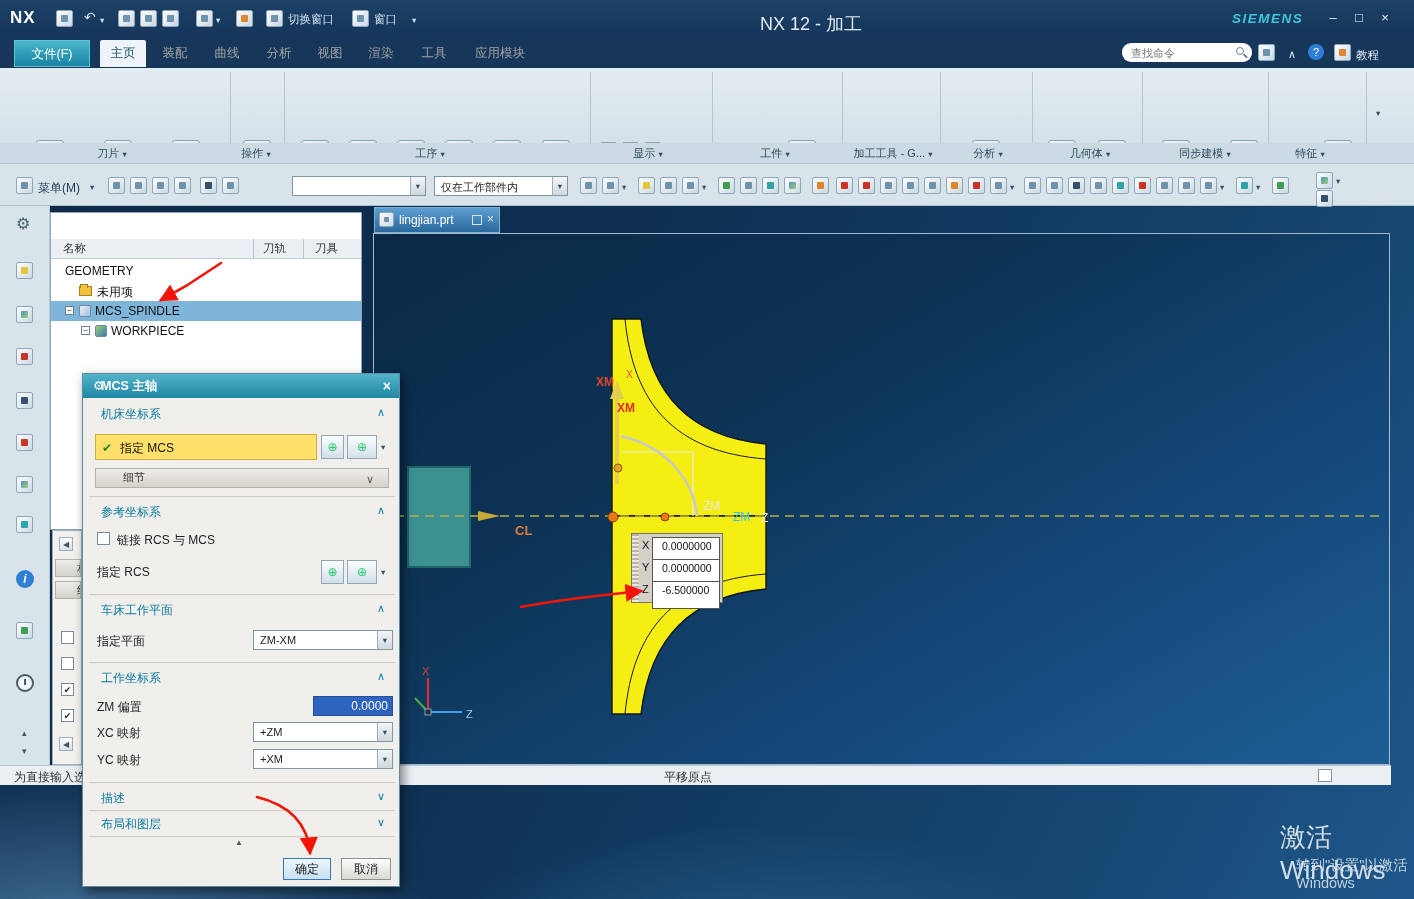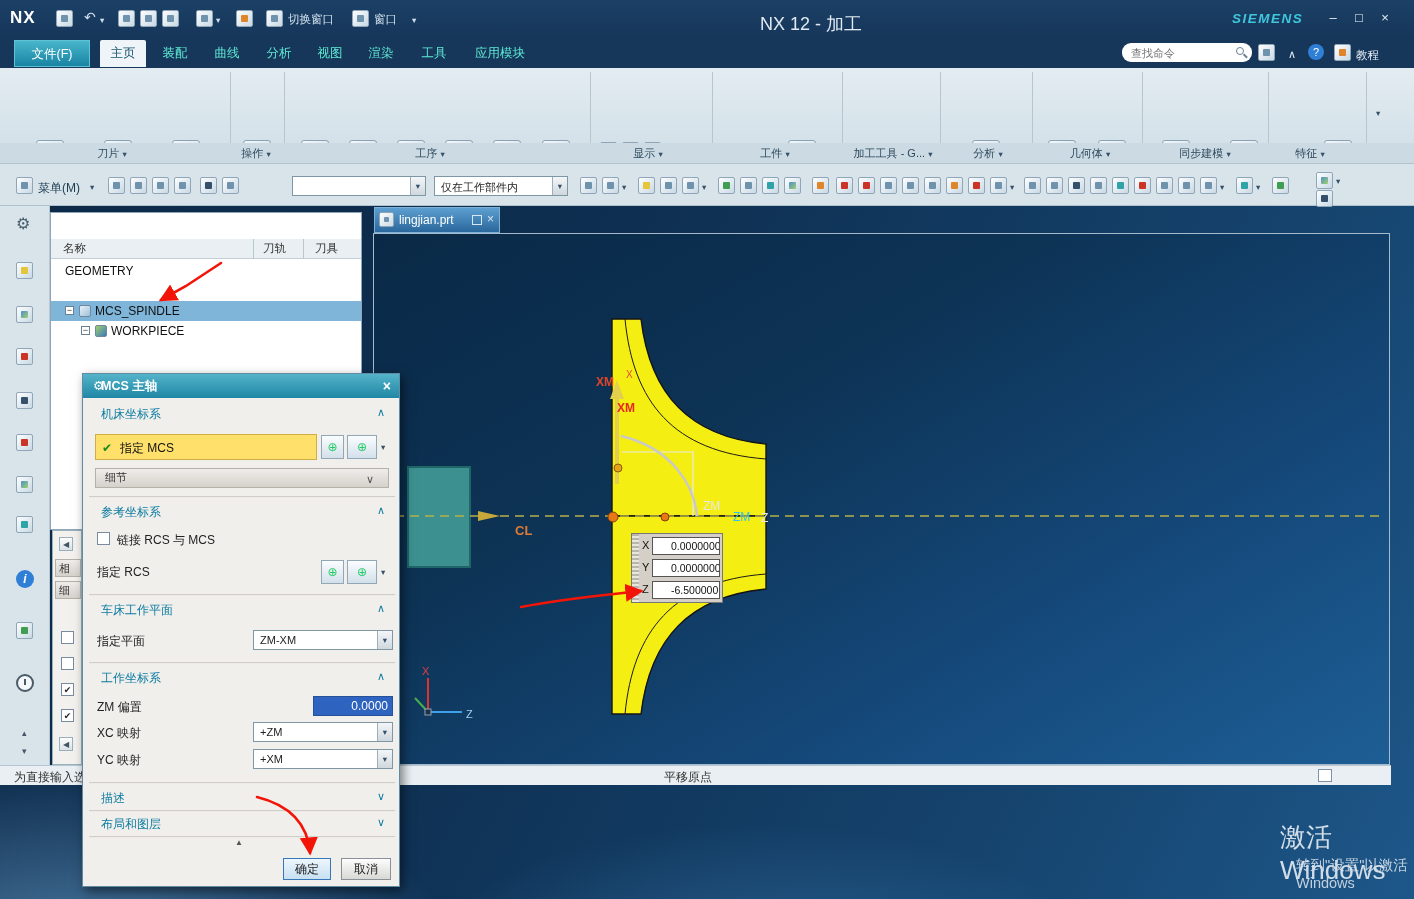--- a/index.html
+++ b/index.html
@@ -15,21 +15,21 @@
 .titlebar{position:absolute;left:0;top:0;width:1414px;height:38px;background:linear-gradient(#1c4066,#16365a)}
 .tb-logo{position:absolute;left:10px;top:8px;color:#fff;font-weight:bold;font-size:17px;letter-spacing:1px}
 .tb-title{position:absolute;left:760px;top:12px;color:#dfe9f2;font-size:18px}
 .tb-brand{position:absolute;left:1232px;top:11px;color:#3fc6dc;font-weight:bold;font-size:13.5px;letter-spacing:1.5px;font-style:italic}
 .wbtn{position:absolute;top:8px;width:22px;height:20px;color:#e8eef4;font-size:13px;text-align:center;line-height:20px}
 .tb-lbl{position:absolute;top:12px;color:#cfe0ee;font-size:11.5px}
 
 .tabrow{position:absolute;left:0;top:38px;width:1414px;height:30px;background:#16365a}
 .filetab{position:absolute;left:14px;top:2px;width:76px;height:27px;background:linear-gradient(#49b6cc,#1884a3);
 color:#fff;font-size:12.5px;text-align:center;line-height:27px;border:1px solid #5fc3d6}
-.tab{position:absolute;top:2px;height:27px;color:#5eead4;font-size:12.5px;text-align:center;line-height:27px}
+.tab{position:absolute;top:2px;height:27px;color:#a3a3a3;font-size:12.5px;text-align:center;line-height:27px}
 .tab.active{background:#eef4f7;color:#1a5570;border-radius:2px 2px 0 0}
 .search{position:absolute;left:1122px;top:5px;width:130px;height:19px;border:none;border-radius:9px;
 font-size:11px;padding:0 18px 0 9px;color:#333;background:#fff;outline:none}
 .mag{position:absolute;left:1236px;top:9px;width:8px;height:8px;border:1.5px solid #6b7f90;border-radius:50%}
 .mag::after{content:"";position:absolute;left:6px;top:7px;width:5px;height:1.5px;background:#6b7f90;transform:rotate(45deg)}
 
 .ribbon{position:absolute;left:0;top:68px;width:1414px;height:75px;background:linear-gradient(#e3ecf1,#d4e1e9)}
 .grouplabels{position:absolute;left:0;top:143px;width:1414px;height:21px;background:#ccdae3;border-bottom:1px solid #b2c4cf}
 .glabel{position:absolute;top:3px;width:120px;text-align:center;font-size:11px;color:#2c4a5e}
 .vsep{position:absolute;top:72px;width:1px;height:88px;background:#b5c6d1}
@@ -72,36 +72,36 @@
 .expander{position:absolute;width:9px;height:9px;border:1px solid #6a8194;background:#fff;
 font-size:9px;line-height:7px;text-align:center;color:#333;top:5px}
 .folder{position:absolute;width:13px;height:10px;background:#f2c43c;border:1px solid #a8821e;top:5px}
 .folder::before{content:"";position:absolute;left:0;top:-3px;width:6px;height:3px;background:#f2c43c;border:1px solid #a8821e;border-bottom:none}
 .mini{position:absolute;width:12px;height:12px;border:1px solid #6f87a0;border-radius:2px;top:4px;
 background:linear-gradient(135deg,#e8f2fa,#9fc0d8)}
 .mini.or{background:linear-gradient(135deg,#f8d08a,#e07818)}
 .mini.cube{background:linear-gradient(135deg,#9fd06a,#3c78c0)}
 .sliver{position:absolute;left:52px;top:530px;width:30px;height:235px;background:#f2f1ee;border:1px solid #9ab0bd}
 .minibar{position:absolute;left:2px;width:26px;height:18px;background:linear-gradient(#efedea,#d5d2cc);
-border:1px solid #b5b0a8;font-size:11px;color:#333;line-height:17px;padding-left:3px;overflow:hidden}
+border:1px solid #b5b0a8;font-size:11px;color:#333;line-height:17px;padding-left:21px;overflow:hidden}
 .chk{position:absolute;width:13px;height:13px;background:#fff;border:1px solid #7a8aa0;font-size:9px;
 text-align:center;line-height:12px;color:#222}
 .sbtnSmall{position:absolute;width:14px;height:14px;border:1px solid #9ab0bd;background:linear-gradient(#fdfdfd,#dbe2e7);
 font-size:8px;text-align:center;line-height:13px;color:#456}
 
 .gtab{position:absolute;left:374px;top:207px;width:126px;height:26px;background:linear-gradient(#5d9fd0,#2a679c);
 border:1px solid #7fb0d8;color:#fff;font-size:12px}
 .viewport{position:absolute;left:373px;top:233px;width:1017px;height:532px;border:1px solid #a7bacb;overflow:hidden;
 background:linear-gradient(150deg,#0a2947 0%,#0d3355 35%,#15497b 70%,#1d5e94 100%)}
 .coordbox{position:absolute;left:631px;top:533px;width:92px;height:70px;background:#d4d0c8;border:1px solid #777;z-index:8}
 .coordbox .handle{position:absolute;left:0;top:0;bottom:0;width:7px;
 background:repeating-linear-gradient(#b9b5ad 0 2px,#e9e6e0 2px 4px)}
 .crow-lbl{position:absolute;font-size:11px;color:#111}
-.crow-val{position:absolute;left:20px;width:68px;height:18px;background:#fff;border:1px solid #555;
-font-size:10.5px;line-height:17px;padding-left:18px;overflow:hidden;color:#111}
+.crow-val{position:absolute;left:20px;width:68px;height:28px;background:#fff;border:1px solid #555;
+font-size:10.5px;line-height:17px;padding-left:9px;overflow:hidden;color:#111}
 .promptbar{position:absolute;left:0;top:765px;width:1391px;height:20px;background:#e9eff3;border-top:1px solid #b7c7d2;font-size:12px;color:#333}
 
 .dlg{position:absolute;left:82px;top:373px;width:318px;height:514px;background:#f1efeb;
 border:1px solid #5f8ca2;box-shadow:3px 4px 10px rgba(0,0,0,.5);z-index:20}
 .dlg-title{position:absolute;left:0;top:0;width:100%;height:24px;background:linear-gradient(#54b3c9,#1f87a5);
 color:#fff;font-size:12.5px;font-weight:bold;line-height:24px}
 .sechdr{position:absolute;left:18px;font-size:12px;color:#0c7ca1}
 .chev{position:absolute;right:14px;font-size:11px;color:#0c7ca1}
 .etch{position:absolute;left:6px;width:306px;height:2px;background:linear-gradient(#c3bfb8,#fbfaf8)}
 .ybox{position:absolute;left:12px;width:222px;height:26px;background:#ffe06b;border:1px solid #cfae45;font-size:12px;line-height:24px;color:#111}
@@ -362,20 +362,24 @@
     <div class="nav-head">
       <span class="t" style="left:12px;top:2px">名称</span>
       <span style="position:absolute;left:202px;top:0;width:1px;height:20px;background:#b8c6d0"></span>
       <span class="t" style="left:212px;top:2px">刀轨</span>
       <span style="position:absolute;left:252px;top:0;width:1px;height:20px;background:#b8c6d0"></span>
       <span class="t" style="left:264px;top:2px">刀具</span>
     </div>
     <div class="nav-row" style="top:48px">
       <span class="t" style="left:14px;top:3px">GEOMETRY</span>
       </div>
+    <div class="nav-row" style="top:68px">
+      <span class="folder" style="left:28px"></span>
+      <span class="t" style="left:46px;top:3px">未用项</span>
+      </div>
     <div class="nav-row sel" style="top:88px">
       <span class="expander" style="left:14px">−</span>
       <span class="mini" style="left:28px"></span>
       <span class="t" style="left:44px;top:3px">MCS_SPINDLE</span>
       </div>
     <div class="nav-row" style="top:108px">
       <span class="expander" style="left:30px">−</span>
       <span class="mini cube" style="left:44px"></span>
       <span class="t" style="left:60px;top:3px">WORKPIECE</span>
       </div>

